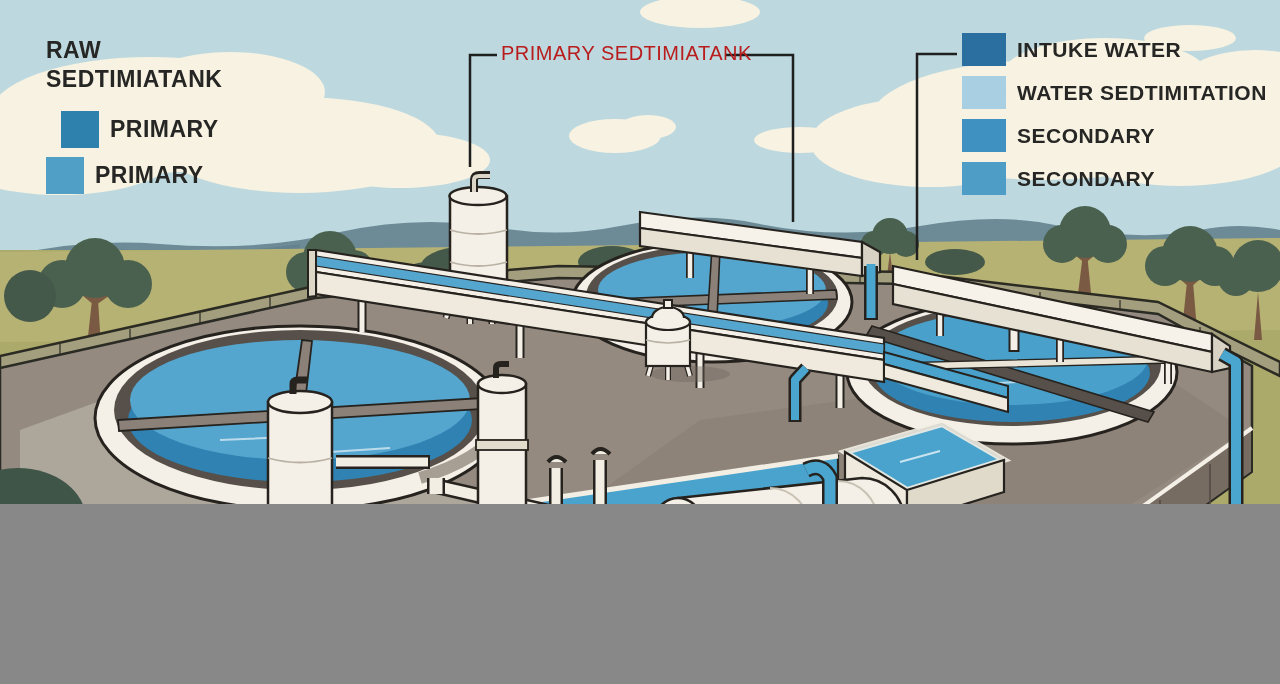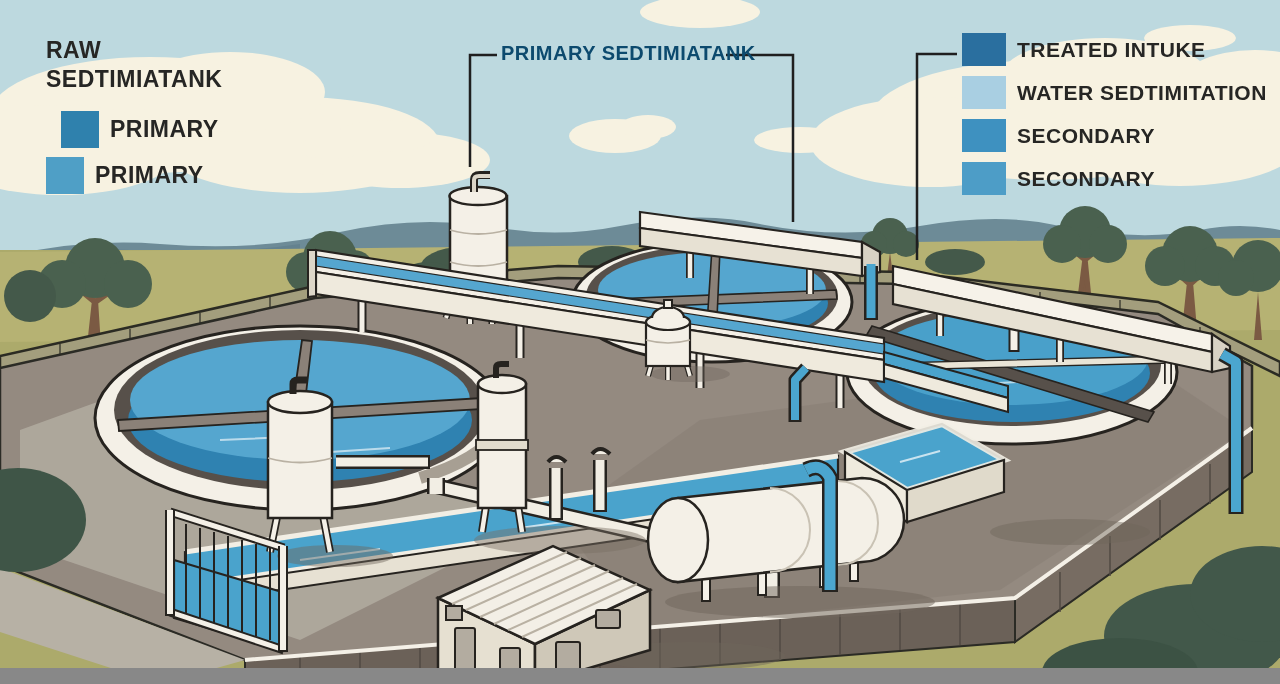--- a/index.html
+++ b/index.html
@@ -1,23 +1,23 @@
 <!DOCTYPE html>
 <html><head>
 <meta charset="utf-8">
 <style>
   html,body{margin:0;padding:0;background:#888;}
   #stage{
-    position:relative;width:1280px;height:668px;overflow:hidden;
+    position:relative;width:1280px;height:504px;overflow:hidden;
     font-family:"Liberation Sans",sans-serif;
     background:#bdd9df;
   }
   #scene-svg{position:absolute;left:0;top:0;}
   .label-text{
-    position:absolute;color:#0c4a6e;font-weight:bold;white-space:nowrap;
+    position:absolute;color:#b91c1c;font-weight:normal;white-space:nowrap;
     letter-spacing:0.5px;line-height:1;text-align:center;
   }
   #legend-left{position:absolute;left:46px;top:36px;}
   #legend-left .heading{font-size:23px;font-weight:bold;color:#262624;line-height:29px;letter-spacing:0.5px;}
   .legend-row{display:flex;align-items:center;margin-top:9px;}
   .legend-swatch{width:38px;height:37px;flex:0 0 auto;}
   #legend-left .legend-label{margin-left:11px;font-size:23px;font-weight:bold;color:#262624;letter-spacing:0.5px;}
   #legend-left .first-row{margin-top:17px;padding-left:15px;}
   #legend-right{position:absolute;left:962px;top:33px;}
   #legend-right .legend-swatch{width:44px;height:33px;}
@@ -332,21 +332,21 @@
     <div class="legend-swatch" style="background-color: rgb(79, 159, 198);"></div>
     <div class="legend-label">PRIMARY</div>
   </div>
 </div>
 
 <div id="callout-label" class="label-text">PRIMARY SEDTIMIATANK</div>
 
 <div id="legend-right">
   <div class="legend-row">
     <div class="legend-swatch" style="background-color: rgb(42, 111, 159);"></div>
-    <div class="legend-label">TREATED INTUKE</div>
+    <div class="legend-label">INTUKE WATER</div>
   </div>
   <div class="legend-row">
     <div class="legend-swatch" style="background-color: rgb(169, 207, 226);"></div>
     <div class="legend-label">WATER SEDTIMITATION</div>
   </div>
   <div class="legend-row">
     <div class="legend-swatch" style="background-color: rgb(62, 145, 192);"></div>
     <div class="legend-label">SECONDARY</div>
   </div>
   <div class="legend-row">

